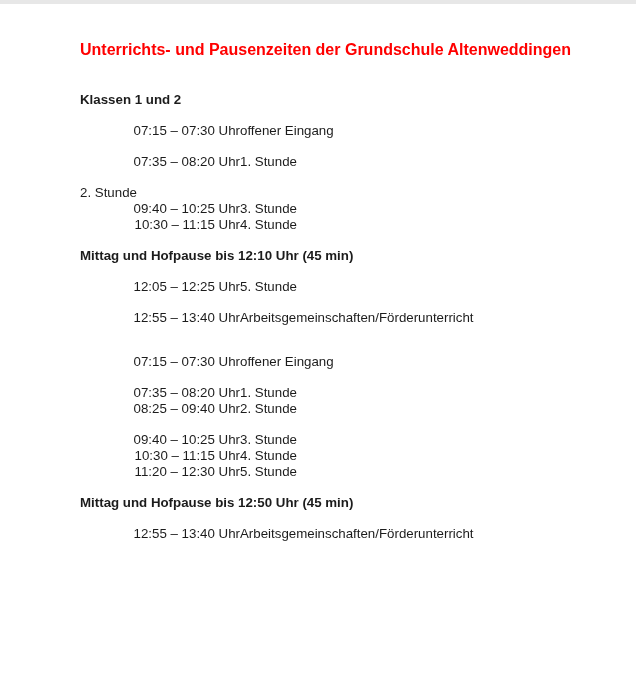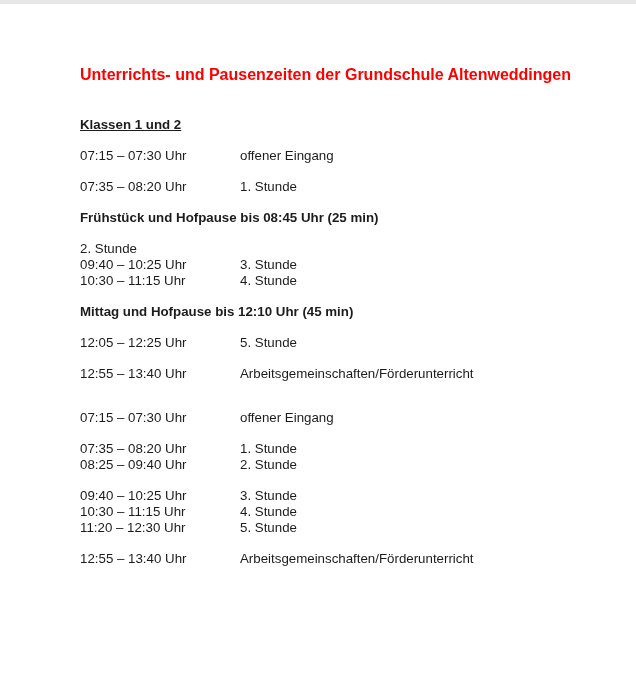--- a/index.html
+++ b/index.html
@@ -12,41 +12,41 @@
     font-family: "Liberation Sans", "DejaVu Sans", sans-serif;
     color: #1c1c1c;
     -webkit-font-smoothing: antialiased;
   }
   .top-strip {
     width: 636px;
     height: 4px;
     background: #e7e7e7;
   }
   .doc {
-    padding: 63px 40px 0 80px;
+    padding: 38px 40px 0 80px;
   }
   .title {
     font-size: 16px;
     line-height: 16px;
     font-weight: bold;
     margin: 0 0 34px 0;
     white-space: nowrap;
   }
   .section + .section {
     margin-top: 28px;
   }
   .section-heading {
     font-size: 13.3px;
     line-height: 16px;
     font-weight: bold;
-    text-decoration: underline;
     margin: 0 0 15px 0;
   }
   .block {
     margin: 0 0 15px 0;
+    text-align: right;
   }
   .row {
     display: flex;
     font-size: 13.3px;
     line-height: 16px;
     white-space: nowrap;
   }
   .row .time {
     flex: none;
     width: 160px;
@@ -75,21 +75,20 @@
     <span class="time">07:15 – 07:30 Uhr</span>
     <span class="label">offener Eingang</span>
   </div>
           </div>
           <div class="block">
             <div class="row">
     <span class="time">07:35 – 08:20 Uhr</span>
     <span class="label">1. Stunde</span>
   </div>
           </div>
-          <p class="pause">Frühstück und Hofpause bis 08:45 Uhr (25 min)</p>
           <div class="block">
             <div class="row">
     <span class="label">2. Stunde</span>
   </div>
             <div class="row">
     <span class="time">09:40 – 10:25 Uhr</span>
     <span class="label">3. Stunde</span>
   </div>
             <div class="row">
     <span class="time">10:30 – 11:15 Uhr</span>
@@ -136,20 +135,21 @@
   </div>
             <div class="row">
     <span class="time">10:30 – 11:15 Uhr</span>
     <span class="label">4. Stunde</span>
   </div>
             <div class="row">
     <span class="time">11:20 – 12:30 Uhr</span>
     <span class="label">5. Stunde</span>
   </div>
           </div>
+          <p class="pause">Mittag und Hofpause bis 12:50 Uhr (45 min)</p>
           <div class="block">
             <div class="row">
     <span class="time">12:55 – 13:40 Uhr</span>
     <span class="label">Arbeitsgemeinschaften/Förderunterricht</span>
   </div>
           </div>
         </div>
   </div>
     </div>
 </div>

